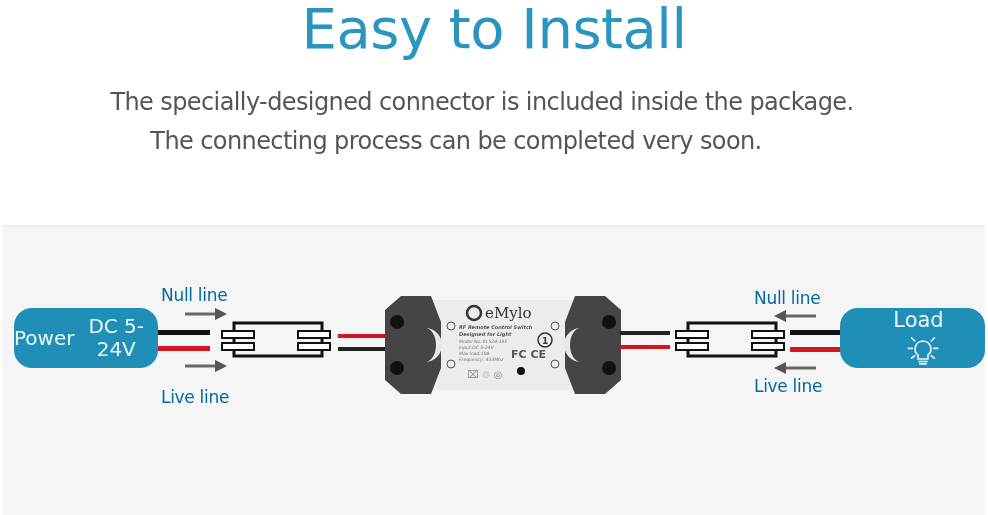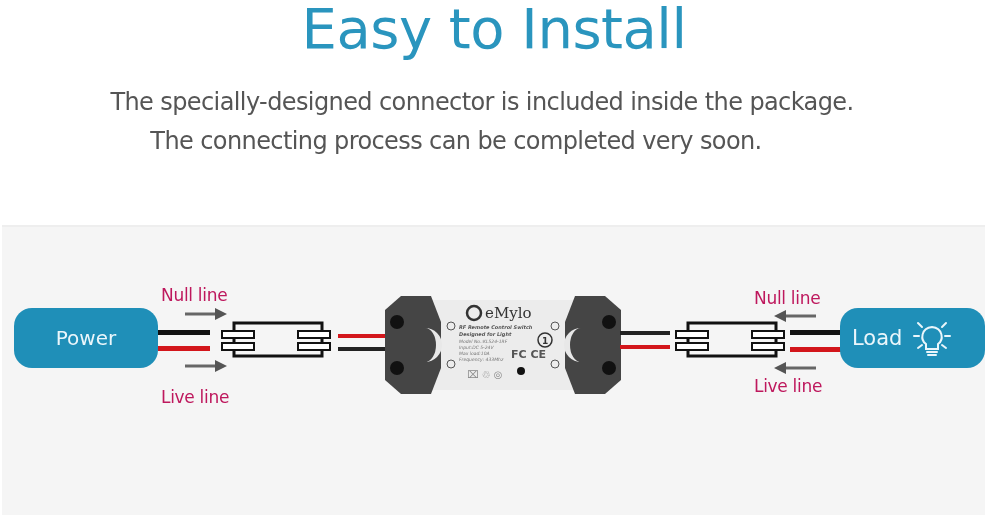--- a/index.html
+++ b/index.html
@@ -22,42 +22,43 @@
   .panel {
     position: absolute; left: 2px; top: 225px; width: 983px; height: 288px;
     background: #f5f5f5; border-top: 2px solid #eeeeee;
   }
   .box {
     position: absolute; background: #1f8fb8; border-radius: 18px; color: #eaf6fb;
     font-family: "DejaVu Sans", sans-serif; display: flex; align-items: center; justify-content: center;
     text-align: center;
   }
   .power { left: 14px; top: 308px; width: 144px; height: 60px; flex-direction: row; font-size: 20px; line-height: 23px; }
-  .load { left: 840px; top: 308px; width: 145px; height: 60px; font-size: 21px; justify-content: flex-start; padding-left: 12px; box-sizing: border-box; }
+  .load { left: 840px; top: 308px; width: 145px; height: 60px; font-size: 21px; justify-content: flex-start; padding-left: 12px; box-sizing: border-box; flex-direction: column; }
   .wire { position: absolute; height: 5px; }
   .black { background: #111111; }
   .red { background: #d3161b; }
   .label {
-    position: absolute; font-family: "DejaVu Sans", sans-serif; font-size: 17px; color: #be185d; letter-spacing: -0.3px;
+    position: absolute; font-family: "DejaVu Sans", sans-serif; font-size: 17px; color: #0369a1; letter-spacing: -0.3px;
   }
   .arrow { position: absolute; }
   .connector { position: absolute; }
   .device { position: absolute; left: 383px; top: 296px; width: 240px; height: 98px; }
 </style>
 </head>
 <body>
 
 <div class="title">Easy to Install</div>
 <div class="subtitle sub1">The specially-designed connector is included inside the package.</div>
 <div class="subtitle sub2">The connecting process can be completed very soon.</div>
 
 <div class="panel"></div>
 
 <div class="box power">
   <span>Power</span>
+  <span>DC 5-24V</span>
 </div>
 
 <div class="label" style="left:161px; top:285px;">Null line</div>
 <div class="label" style="left:161px; top:387px;">Live line</div>
 
 <svg class="arrow" style="left:185px; top:307px;" width="42" height="14">
   <line x1="0" y1="7" x2="32" y2="7" stroke="#666" stroke-width="3"></line>
   <polygon points="30,1 42,7 30,13" fill="#555"></polygon>
 </svg>
 <svg class="arrow" style="left:185px; top:359px;" width="42" height="14">

